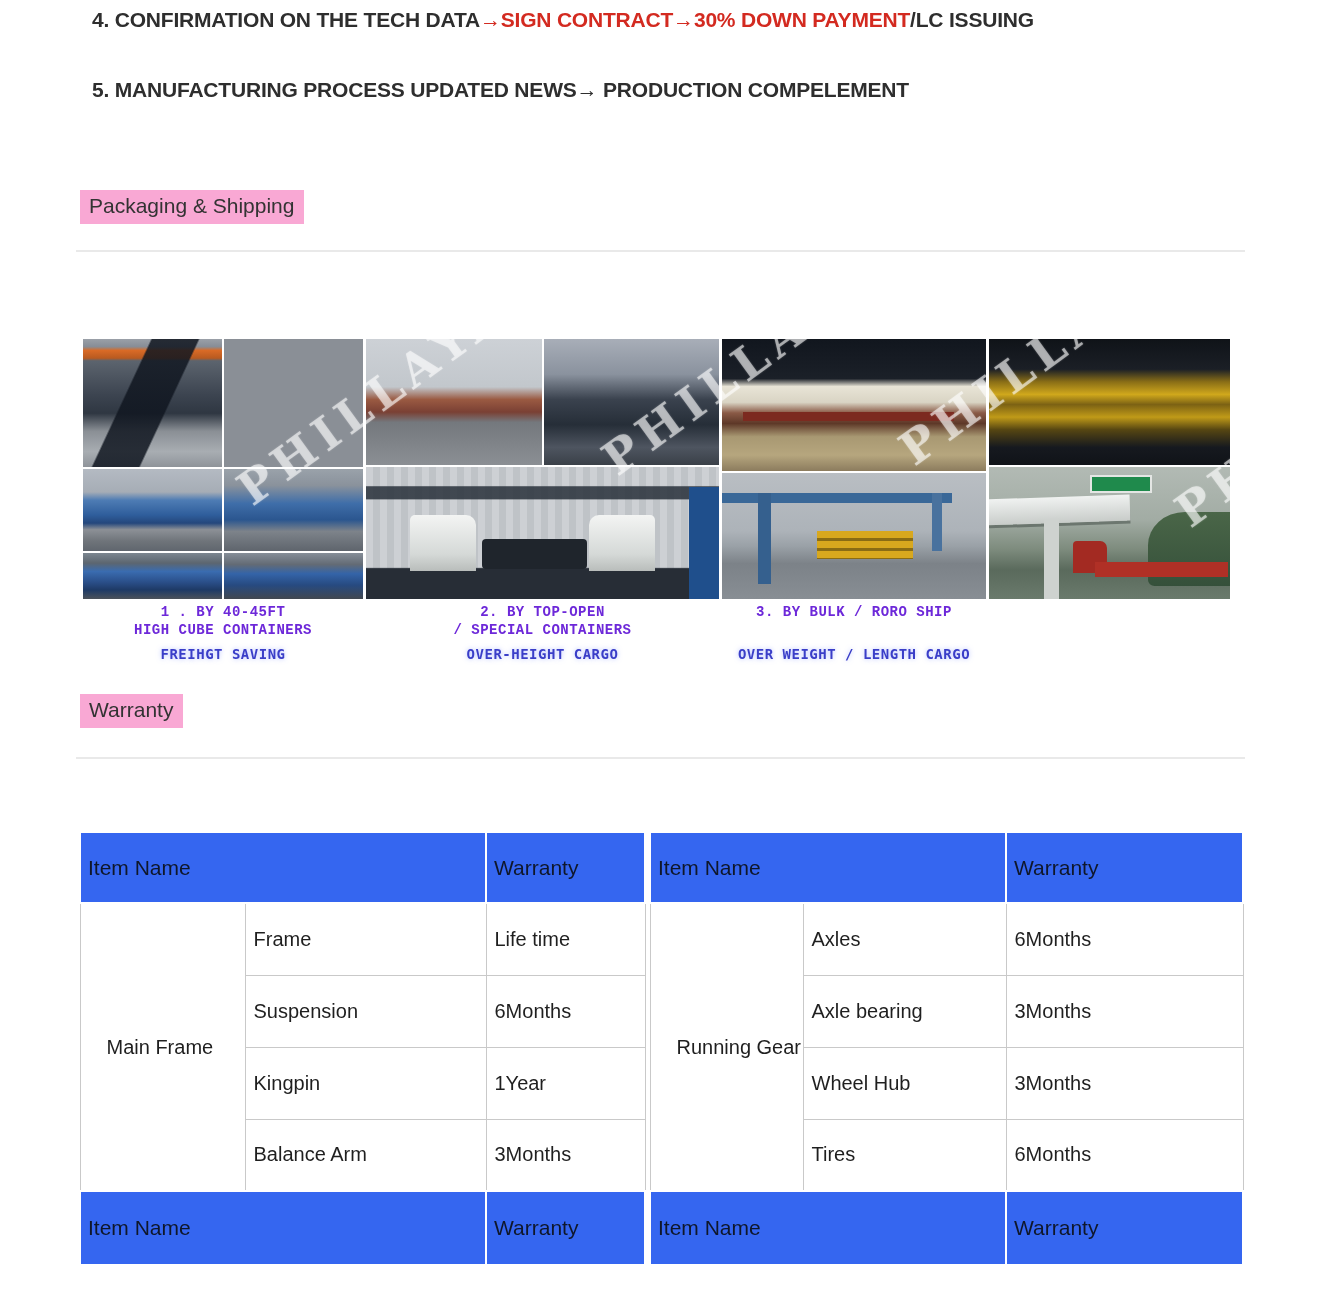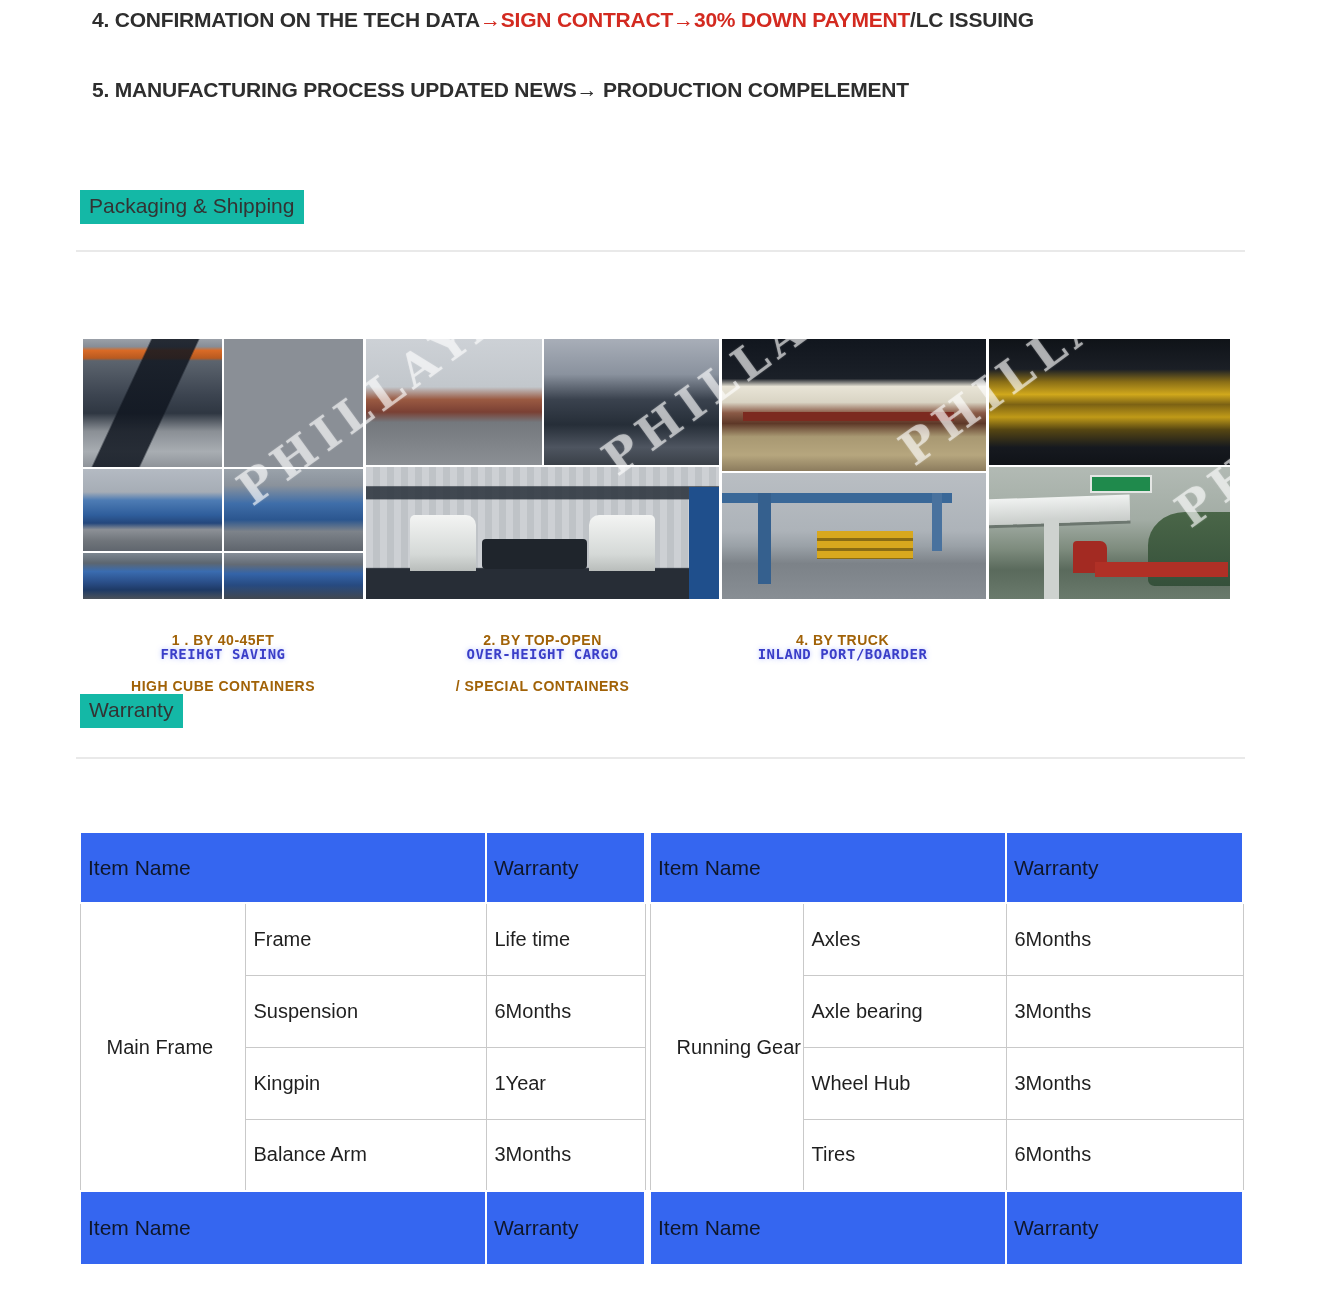--- a/index.html
+++ b/index.html
@@ -10,21 +10,21 @@
   *{margin:0;padding:0;box-sizing:border-box;}
   html,body{background:#fff;}
   body{width:1323px;height:1304px;overflow:hidden;font-family:"Liberation Sans",sans-serif;}
   .page{width:1323px;height:1304px;padding:8px 78px 0 80px;background:#fff;}
 
   
   .step{font-size:21px;font-weight:bold;color:#2e2e2e;letter-spacing:-0.2px;line-height:24px;margin-bottom:46px;white-space:nowrap;margin-left:12px;}
   .step .red{color:var(--step_red);}
 
   
-  .section-label{display:inline-block;background:#14b8a6;color:#333;font-size:21px;padding:4px 10px 6px 9px;}
+  .section-label{display:inline-block;background:#f9a8d4;color:#333;font-size:21px;padding:4px 10px 6px 9px;}
   .section-label.packaging{margin-top:42px;}
   .section-label.warranty{margin-top:32px;}
 
   .divider{height:2px;background:#e9e9e9;border:none;width:1169px;margin-left:-4px;}
   .divider.d1{margin-top:26px;}
   .divider.d2{margin-top:29px;}
 
   
   .photo-strip{position:relative;margin:87px 0 0 3px;width:1147px;height:260px;display:flex;gap:3px;overflow:hidden;}
   .pblock{display:grid;gap:2px;}
@@ -72,21 +72,21 @@
   .ttruck{position:absolute;bottom:26px;left:35%;width:34px;height:32px;background:#a32a22;border-radius:4px 7px 0 0;}
   .ttrailer{position:absolute;bottom:22px;left:44%;right:2px;height:15px;background:#b03026;}
 
   .wm{position:absolute;font-family:"DejaVu Serif",serif;font-weight:bold;font-size:46px;color:rgba(255,255,255,.55);letter-spacing:7px;transform:rotate(-36deg);transform-origin:left center;pointer-events:none;white-space:nowrap;text-shadow:0 0 2px rgba(255,255,255,.25);}
 
   
   .captions{display:flex;gap:3px;margin:3px 0 0 3px;width:1147px;}
   .caption{text-align:center;}
   .cap1{width:280px;}.cap2{width:353px;}.cap3{width:264px;}.cap4{width:241px;}
   .cap-black{height:40px;padding-top:1px;}
-  .cap-line{font-family:Liberation Sans, sans-serif;font-weight:bold;font-size:14px;line-height:18px;color:#a16207;letter-spacing:0.5px;margin-top:28px;}
+  .cap-line{font-family:Liberation Mono, monospace;font-weight:bold;font-size:14px;line-height:18px;color:#6d28d9;letter-spacing:0.5px;}
   .cap-blue{margin-top:4px;font-family:"DejaVu Sans Mono",monospace;font-weight:bold;font-size:14px;color:var(--caption_blue);letter-spacing:0.5px;text-shadow:0 0 5px rgba(120,140,255,.55);}
 
   
   .tables{display:flex;gap:3px;margin:72px 0 0 -1px;}
   table{border-collapse:collapse;table-layout:fixed;}
   .wtable th{background:var(--header_blue);color:#0f172a;font-weight:normal;font-size:21px;text-align:left;padding:0 0 0 7px;height:71px;border:2px solid #fff;}
   .wtable td{border:1px solid #c9c9c9;font-size:20px;color:#1f1f1f;padding:0 0 0 8px;height:72px;background:#fff;}
   .wtable .foot th{height:74px;}
   .wtable td.group{padding-left:26px;}
 </style>
@@ -158,26 +158,26 @@
       </div>
       <div class="cap-blue">FREIHGT SAVING</div>
     </div>
     <div class="caption cap2">
       <div class="cap-black">
         <div class="cap-line">2. BY TOP-OPEN</div>
         <div class="cap-line">/ SPECIAL CONTAINERS</div>
       </div>
       <div class="cap-blue">OVER-HEIGHT CARGO</div>
     </div>
-    <div class="caption cap4">
+    <div class="caption cap3">
       <div class="cap-black">
-        <div class="cap-line">4. BY TRUCK</div>
+        <div class="cap-line">3. BY BULK / RORO SHIP</div>
         <div class="cap-line"></div>
       </div>
-      <div class="cap-blue">INLAND PORT/BOARDER</div>
+      <div class="cap-blue">OVER WEIGHT / LENGTH CARGO</div>
     </div>
   </div>
 
   <div class="section-label warranty">Warranty</div>
   <hr class="divider d2">
 
   <div class="tables">
     <table class="wtable">
       <colgroup>
           <col style="width:165px">

